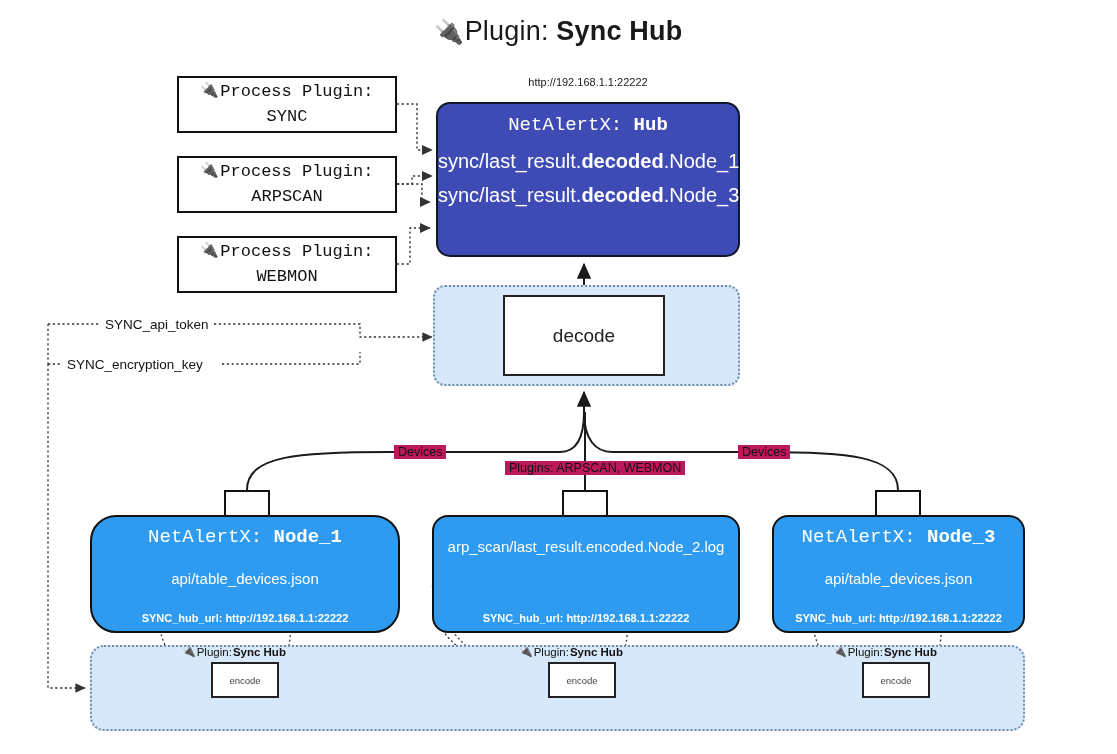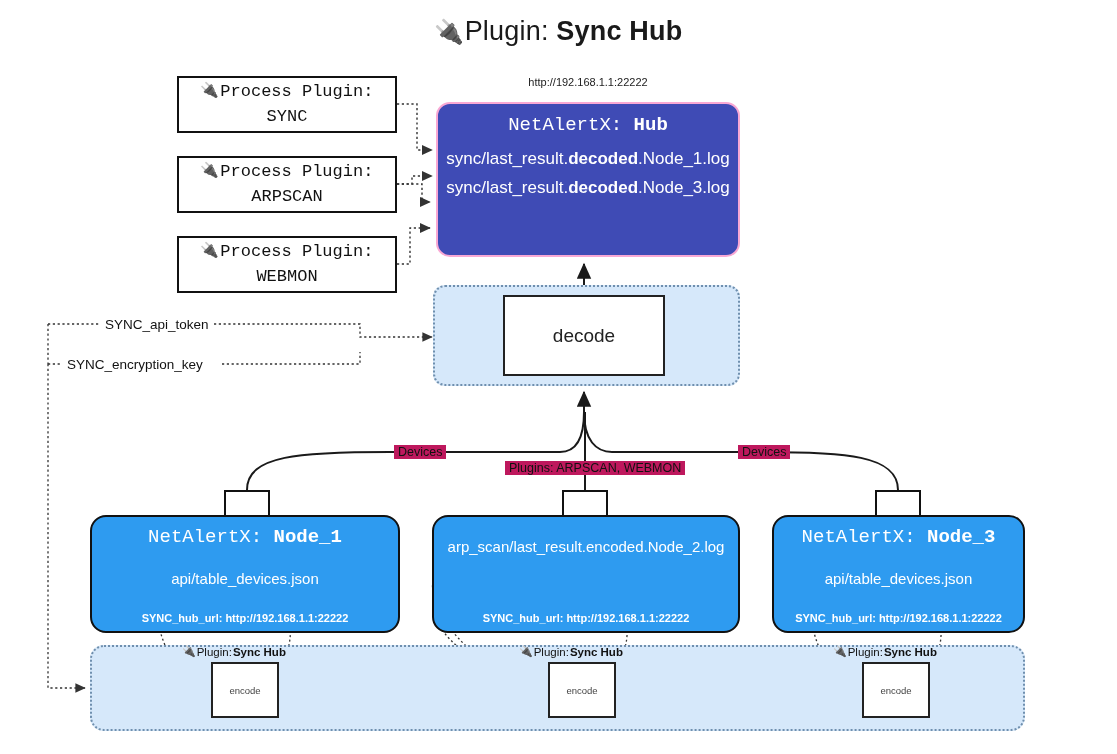--- a/index.html
+++ b/index.html
@@ -35,32 +35,32 @@
   }
   .proc-box .l1{display:flex;align-items:center;gap:1px;}
   .proc-box .plug{font-size:15px;}
   #proc-sync{left:177px;top:76px;}
   #proc-arpscan{left:177px;top:156px;}
   #proc-webmon{left:177px;top:236px;}
 
   
   #hub-box{
     position:absolute;left:436px;top:102px;width:304px;height:155px;
-    background:#3f4bb5;border:2px solid #f9a8d4;border-radius:14px;
+    background:#3f4bb5;border:2px solid #0f172a;border-radius:14px;
     box-sizing:border-box;
     display:flex;flex-direction:column;align-items:center;
     padding-top:10px;
   }
   #hub-title{
     font-family:"Liberation Mono", monospace;font-size:19px;color:#fff;
     margin-bottom:8px;
   }
   #hub-title .bold{font-weight:bold;}
   .hub-line{
-    font-size:17px;color:#fff;width:100%;text-align:center;
+    font-size:20px;color:#fff;width:100%;text-align:center;
     line-height:1.72;white-space:nowrap;
   }
   .hub-line .bold{font-weight:bold;}
 
   
   #decode-group{
     position:absolute;left:433px;top:285px;width:307px;height:101px;
     background:#d6e8fa;border:2px dotted #6f8fae;border-radius:12px;
     box-sizing:border-box;
   }
@@ -100,21 +100,21 @@
     font-family:"Liberation Mono", monospace;font-size:19px;color:#fff;
   }
   .node-title .bold{font-weight:bold;}
   .node-line{
     font-size:15px;color:#fff;white-space:nowrap;
   }
   .node-foot{
     position:absolute;bottom:7px;left:0;width:100%;text-align:center;
     font-size:11px;color:#fff;font-weight:bold;white-space:nowrap;
   }
-  #node-1{left:90px;width:310px;}
+  #node-1{left:90px;width:310px;border-radius:26px;}
   #node-2{left:432px;width:308px;}
   #node-3{left:772px;width:253px;}
   #node-1 .node-line{margin-top:22px;}
   #node-3 .node-line{margin-top:22px;}
   #node-2 .node-line{margin-top:8px;line-height:1.75;text-align:right;}
 
   
   .envelope{
     position:absolute;width:46px;height:36px;
     background:#fff;border:2px solid #111;box-sizing:border-box;
@@ -123,21 +123,21 @@
   #env-2{left:562px;top:490px;}
   #env-3{left:875px;top:490px;}
 
   
   #encode-band{
     position:absolute;left:90px;top:645px;width:935px;height:86px;
     background:#d6e8fa;border:2px dotted #6f8fae;border-radius:14px;
     box-sizing:border-box;
   }
   .encode-box{
-    position:absolute;width:68px;height:56px;top:662px;
+    position:absolute;width:68px;height:36px;top:662px;
     background:#fff;border:2px solid #222;box-sizing:border-box;
     display:flex;align-items:center;justify-content:center;
     font-size:9.5px;color:#444;
   }
   #encode-1{left:211px;}
   #encode-2{left:548px;}
   #encode-3{left:862px;}
   .encode-cap{
     position:absolute;top:645px;font-size:11.5px;color:#111;white-space:nowrap;
     display:flex;align-items:center;gap:1px;

